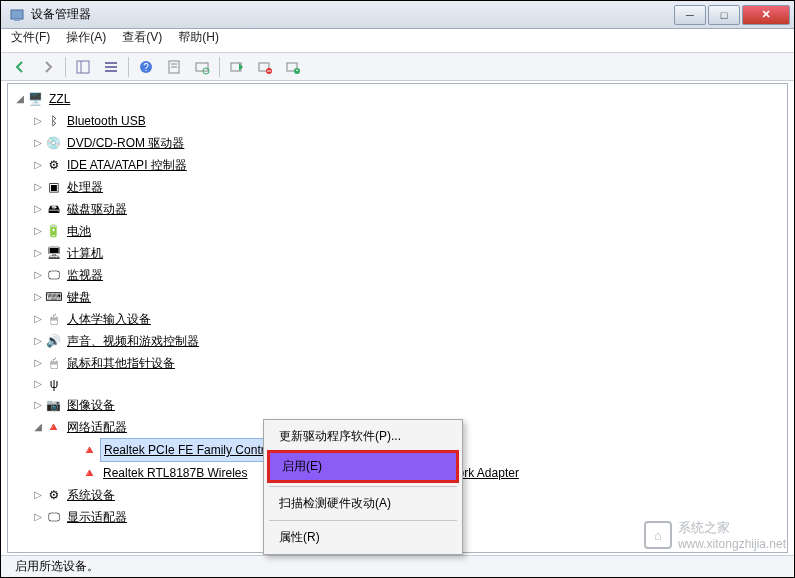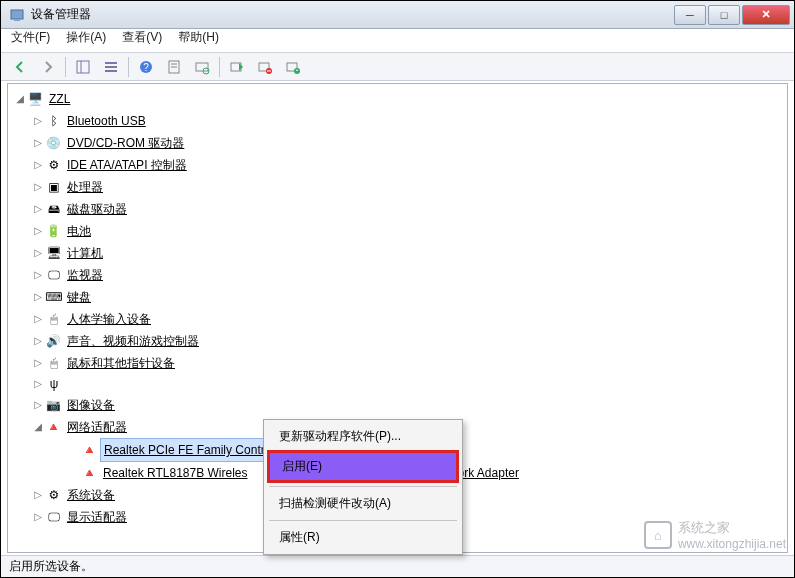--- a/index.html
+++ b/index.html
@@ -30,21 +30,21 @@
 .label { padding: 1px 3px; text-decoration: underline; }
 .label.selected { background:#cfe3ff; border:1px solid #8fb5e8; }
 .children { display:block; }
 
 .context-menu { position:absolute; top:418px; left:262px; width:200px; background:#f4f4f4; border:1px solid #a8a8a8; box-shadow: 3px 3px 6px rgba(0,0,0,.25); padding:3px; font-size:12px; z-index:10; }
 .context-menu .item { padding: 5px 12px; cursor:pointer; }
 .context-menu .item.highlight { background:#8b5cf6; }
 .context-menu .divider { height:1px; background:#c6c6c6; margin:3px 2px; }
 .red-box { border:3px solid #d22; }
 
-.statusbar { position:absolute; left:0; right:0; bottom:0; height:22px; border-top:1px solid #c9cfd6; display:flex; align-items:center; padding:0 8px; font-size:12px; background:#f3f5f8; }
+.statusbar { position:absolute; left:0; right:0; bottom:0; height:22px; border-top:1px solid #c9cfd6; display:flex; align-items:center; padding:0 14px; font-size:12px; background:#f3f5f8; }
 
 .watermark { position:absolute; right:8px; bottom:26px; font-size:13px; color:rgba(120,130,140,0.55); pointer-events:none; display:flex; align-items:center; gap:6px; }
 .watermark .logo { width:28px; height:28px; border:2px solid rgba(120,130,140,0.55); border-radius:4px; display:flex; align-items:center; justify-content:center; }
 </style>
 </head>
 <body>
 
 <div class="titlebar">
   <span class="title-icon">
     <svg viewBox="0 0 16 16">

